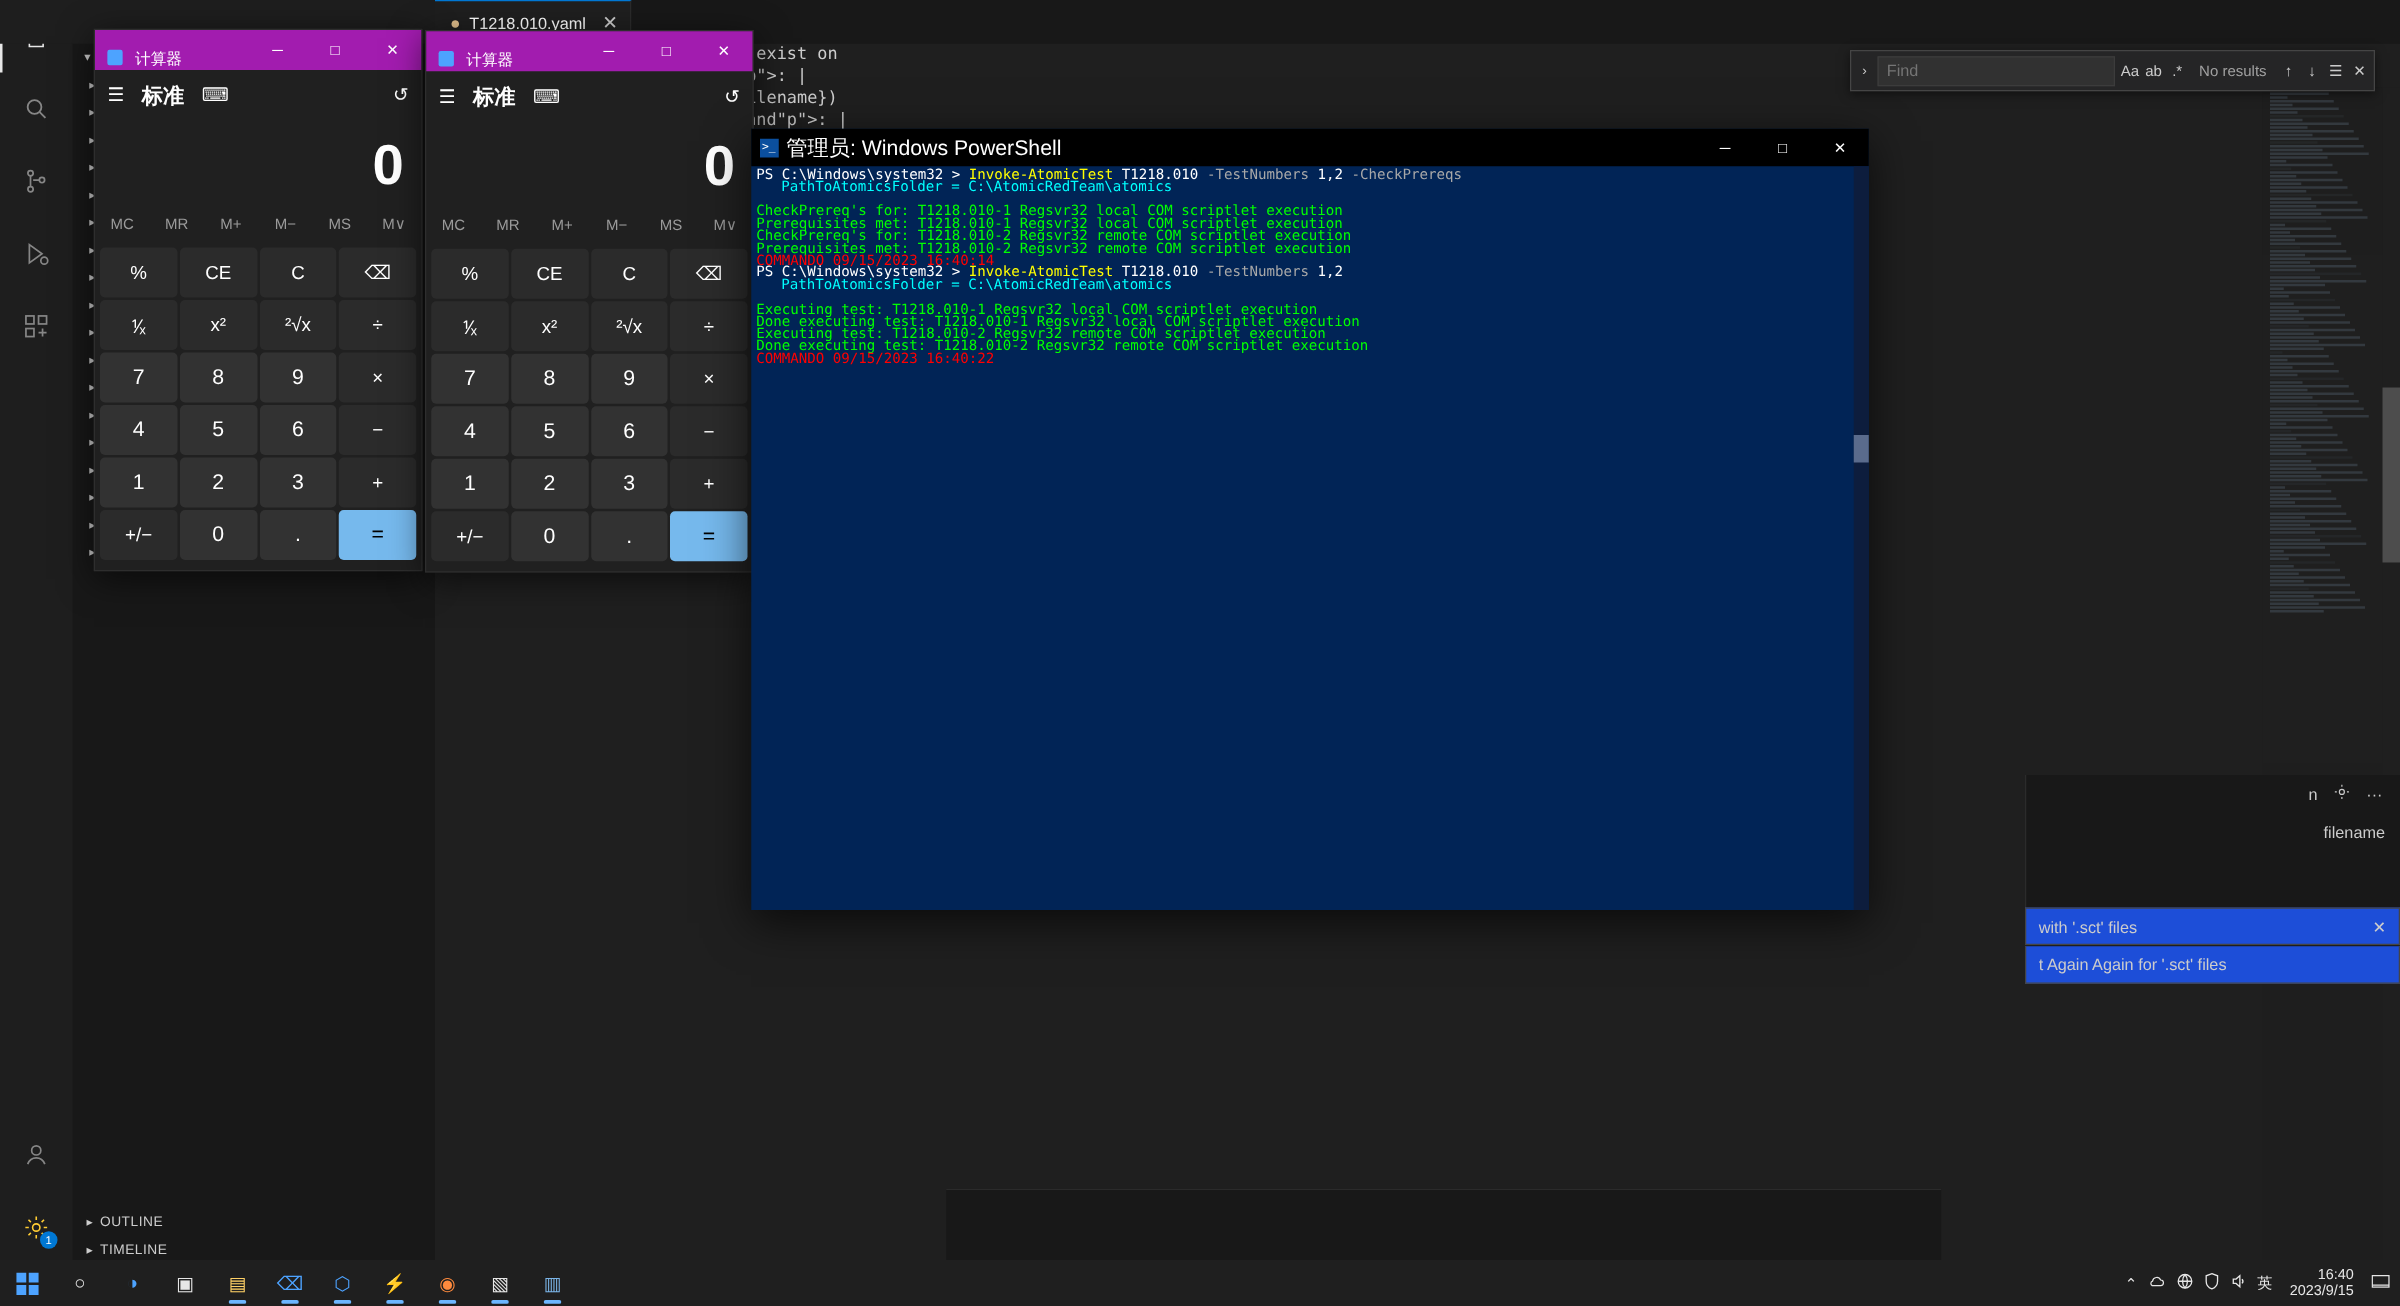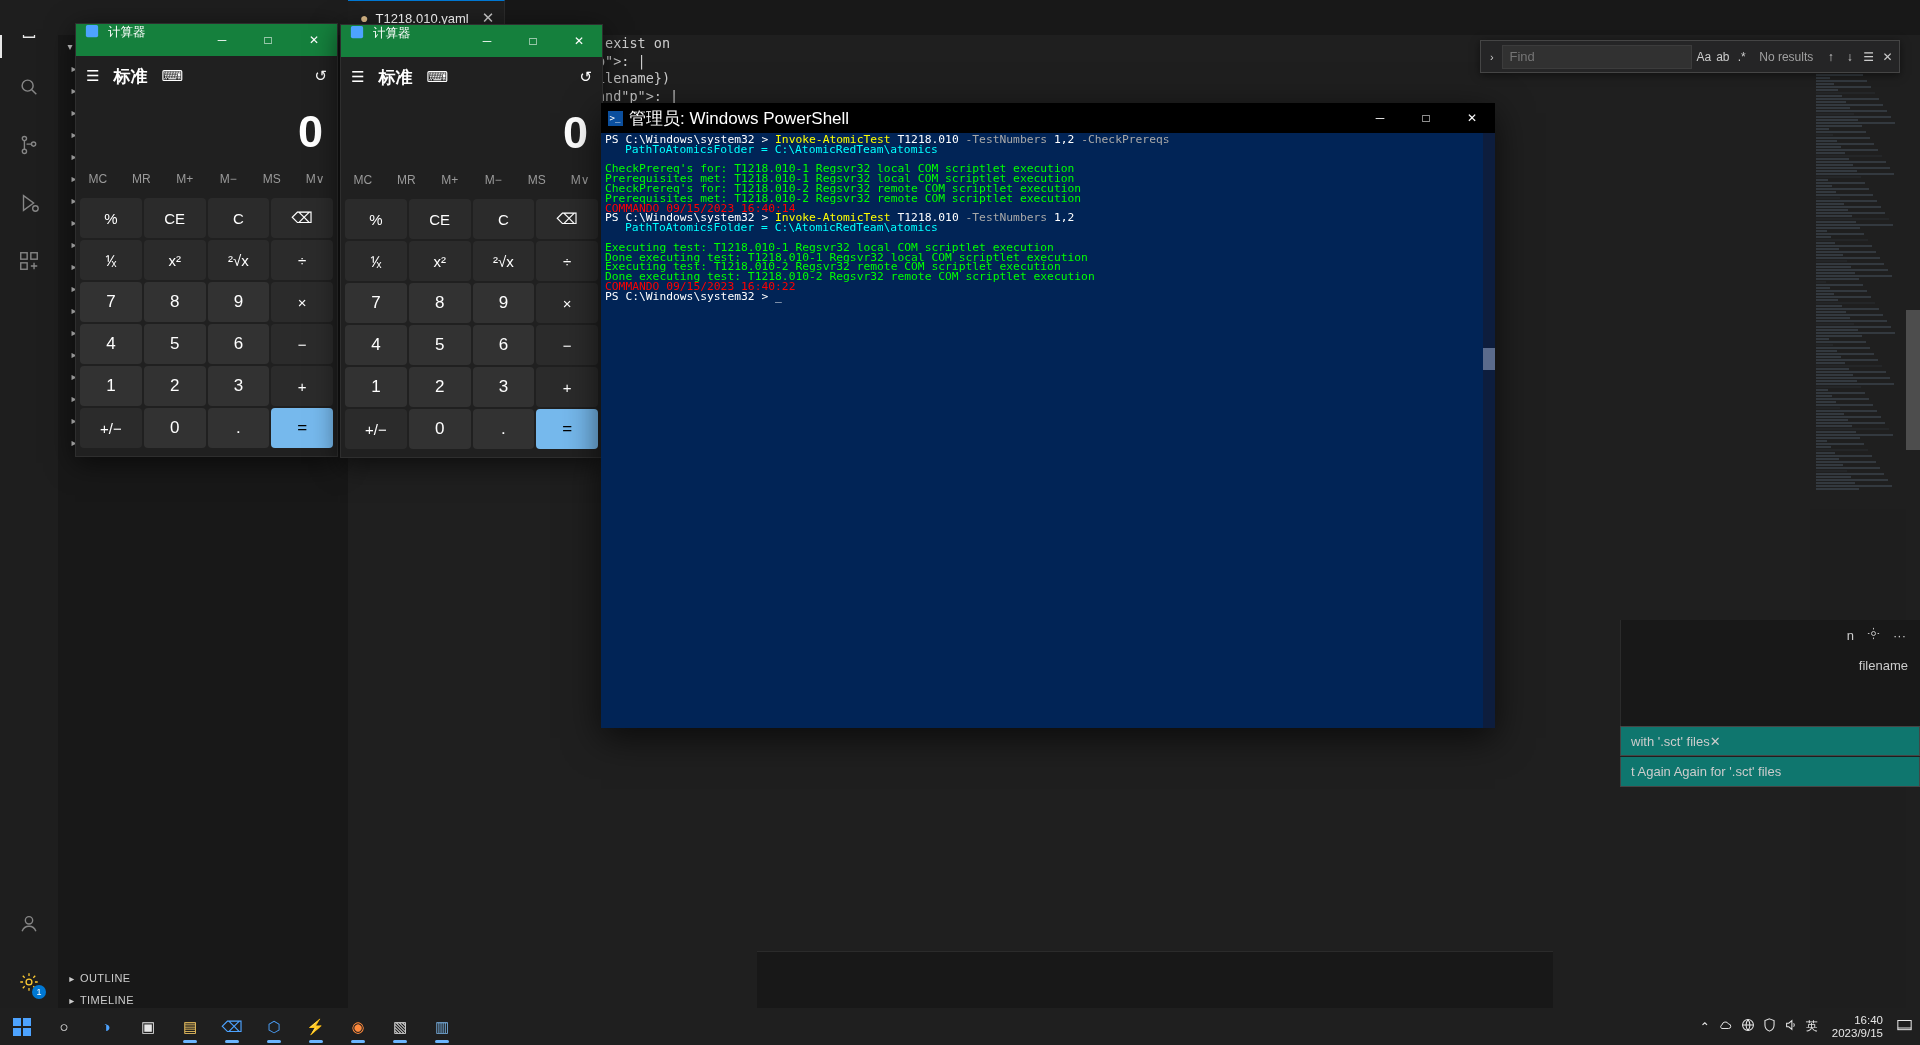--- a/index.html
+++ b/index.html
@@ -62,38 +62,38 @@
   .vscroll .thumb { position:absolute; right:0; width:14px; background:#4d4d4d; }
 
   
   .rpanel { position:absolute; right:0; top:620px; width:300px; height:110px; background:#181818;
      border-left:1px solid #2b2b2b; }
   .rp-head { height:30px; display:flex; align-items:center; justify-content:flex-end; gap:12px;
      padding-right:14px; color:#cccccc; font-size:13px; }
   .rp-text { font-size:13px; color:#cccccc; padding:8px 12px; }
 
   
-  .toast { position:absolute; right:0; width:300px; background:#0f766e; border:1px solid #454545;
-     color:#cccccc; font-size:13px; padding:8px 10px; display:flex; align-items:center; }
+  .toast { position:absolute; right:0; width:300px; background:#1d4ed8; border:1px solid #454545;
+     color:#cccccc; font-size:13px; padding:8px 10px; display:flex; align-items:center; justify-content:space-between; }
 
   
   .bottompanel { position:absolute; left:757px; right:367px; bottom:34px; height:60px; background:#181818;
      border-top:1px solid #2b2b2b; }
 
   .statusbar { position:absolute; left:0; right:0; bottom:14px; height:22px; background:#1e1e1e;
      display:flex; align-items:center; color:#cccccc; font-size:12px; border-top:1px solid #2b2b2b; }
   .sb-left { display:flex; align-items:center; gap:14px; padding-left:4px; }
   .sb-right { margin-left:auto; display:flex; align-items:center; gap:14px; padding-right:10px; }
   .sb-item { cursor:pointer; white-space:nowrap; }
   .remote { background:#0078d4; color:#fff; height:22px; display:flex; align-items:center; padding:0 8px; }
 
   
   .calc { position:absolute; background:#202020; color:#ffffff; box-shadow:0 6px 26px rgba(0,0,0,.6);
      border:1px solid #2e2e2e; }
-  .calc-title { height:32px; display:flex; align-items:flex-start; background:#15803d; }
+  .calc-title { height:32px; display:flex; align-items:flex-end; background:#a21caf; }
   .calc-title .ci { width:32px; text-align:center; color:#4da3ff; font-size:13px; }
   .calc-title .ct { font-size:12.5px; color:#ffffff; }
   .calc-title .cbtns { margin-left:auto; display:flex; }
   .cbtn { width:46px; height:32px; display:flex; align-items:center; justify-content:center;
      font-size:12px; color:#ffffff; cursor:pointer; }
   .calc-sub { height:40px; display:flex; align-items:center; padding:0 10px; gap:14px; }
   .calc-sub .hm { font-size:15px; color:#fff; cursor:pointer; }
   .calc-sub .md { font-size:17px; font-weight:bold; color:#fff; }
   .calc-sub .kb { font-size:15px; color:#fff; }
   .calc-sub .hist { margin-left:auto; font-size:15px; color:#fff; cursor:pointer; }
@@ -698,21 +698,20 @@
       <div class="ps-line"><span class="pg">Prerequisites met: T1218.010-2 Regsvr32 remote COM scriptlet execution</span></div>
       <div class="ps-line"><span class="pr">COMMANDO 09/15/2023 16:40:14</span></div>
       <div class="ps-line"><span class="pw">PS C:\Windows\system32 &gt; </span><span class="py">Invoke-AtomicTest</span><span class="pw"> T1218.010 </span><span class="pgr">-TestNumbers</span><span class="pw"> 1,2</span></div>
       <div class="ps-line"><span class="pc">PathToAtomicsFolder = C:\AtomicRedTeam\atomics</span></div>
       <div class="ps-line"><span class="pw"></span></div>
       <div class="ps-line"><span class="pg">Executing test: T1218.010-1 Regsvr32 local COM scriptlet execution</span></div>
       <div class="ps-line"><span class="pg">Done executing test: T1218.010-1 Regsvr32 local COM scriptlet execution</span></div>
       <div class="ps-line"><span class="pg">Executing test: T1218.010-2 Regsvr32 remote COM scriptlet execution</span></div>
       <div class="ps-line"><span class="pg">Done executing test: T1218.010-2 Regsvr32 remote COM scriptlet execution</span></div>
       <div class="ps-line"><span class="pr">COMMANDO 09/15/2023 16:40:22</span></div>
-      <div class="ps-line"><span class="pw">PS C:\Windows\system32 &gt; _</span></div>
     </div>
   <div class="ps-scroll">
     <div class="ps-thumb" style="top:215px;height:22px;"></div>
   </div>
 </div>
 
 <div class="taskbar">
   <div class="tb-start">
     <svg width="18" height="18" viewBox="0 0 18 18">
       <rect x="0" y="0" width="8" height="8" fill="#4da3ff"></rect>

